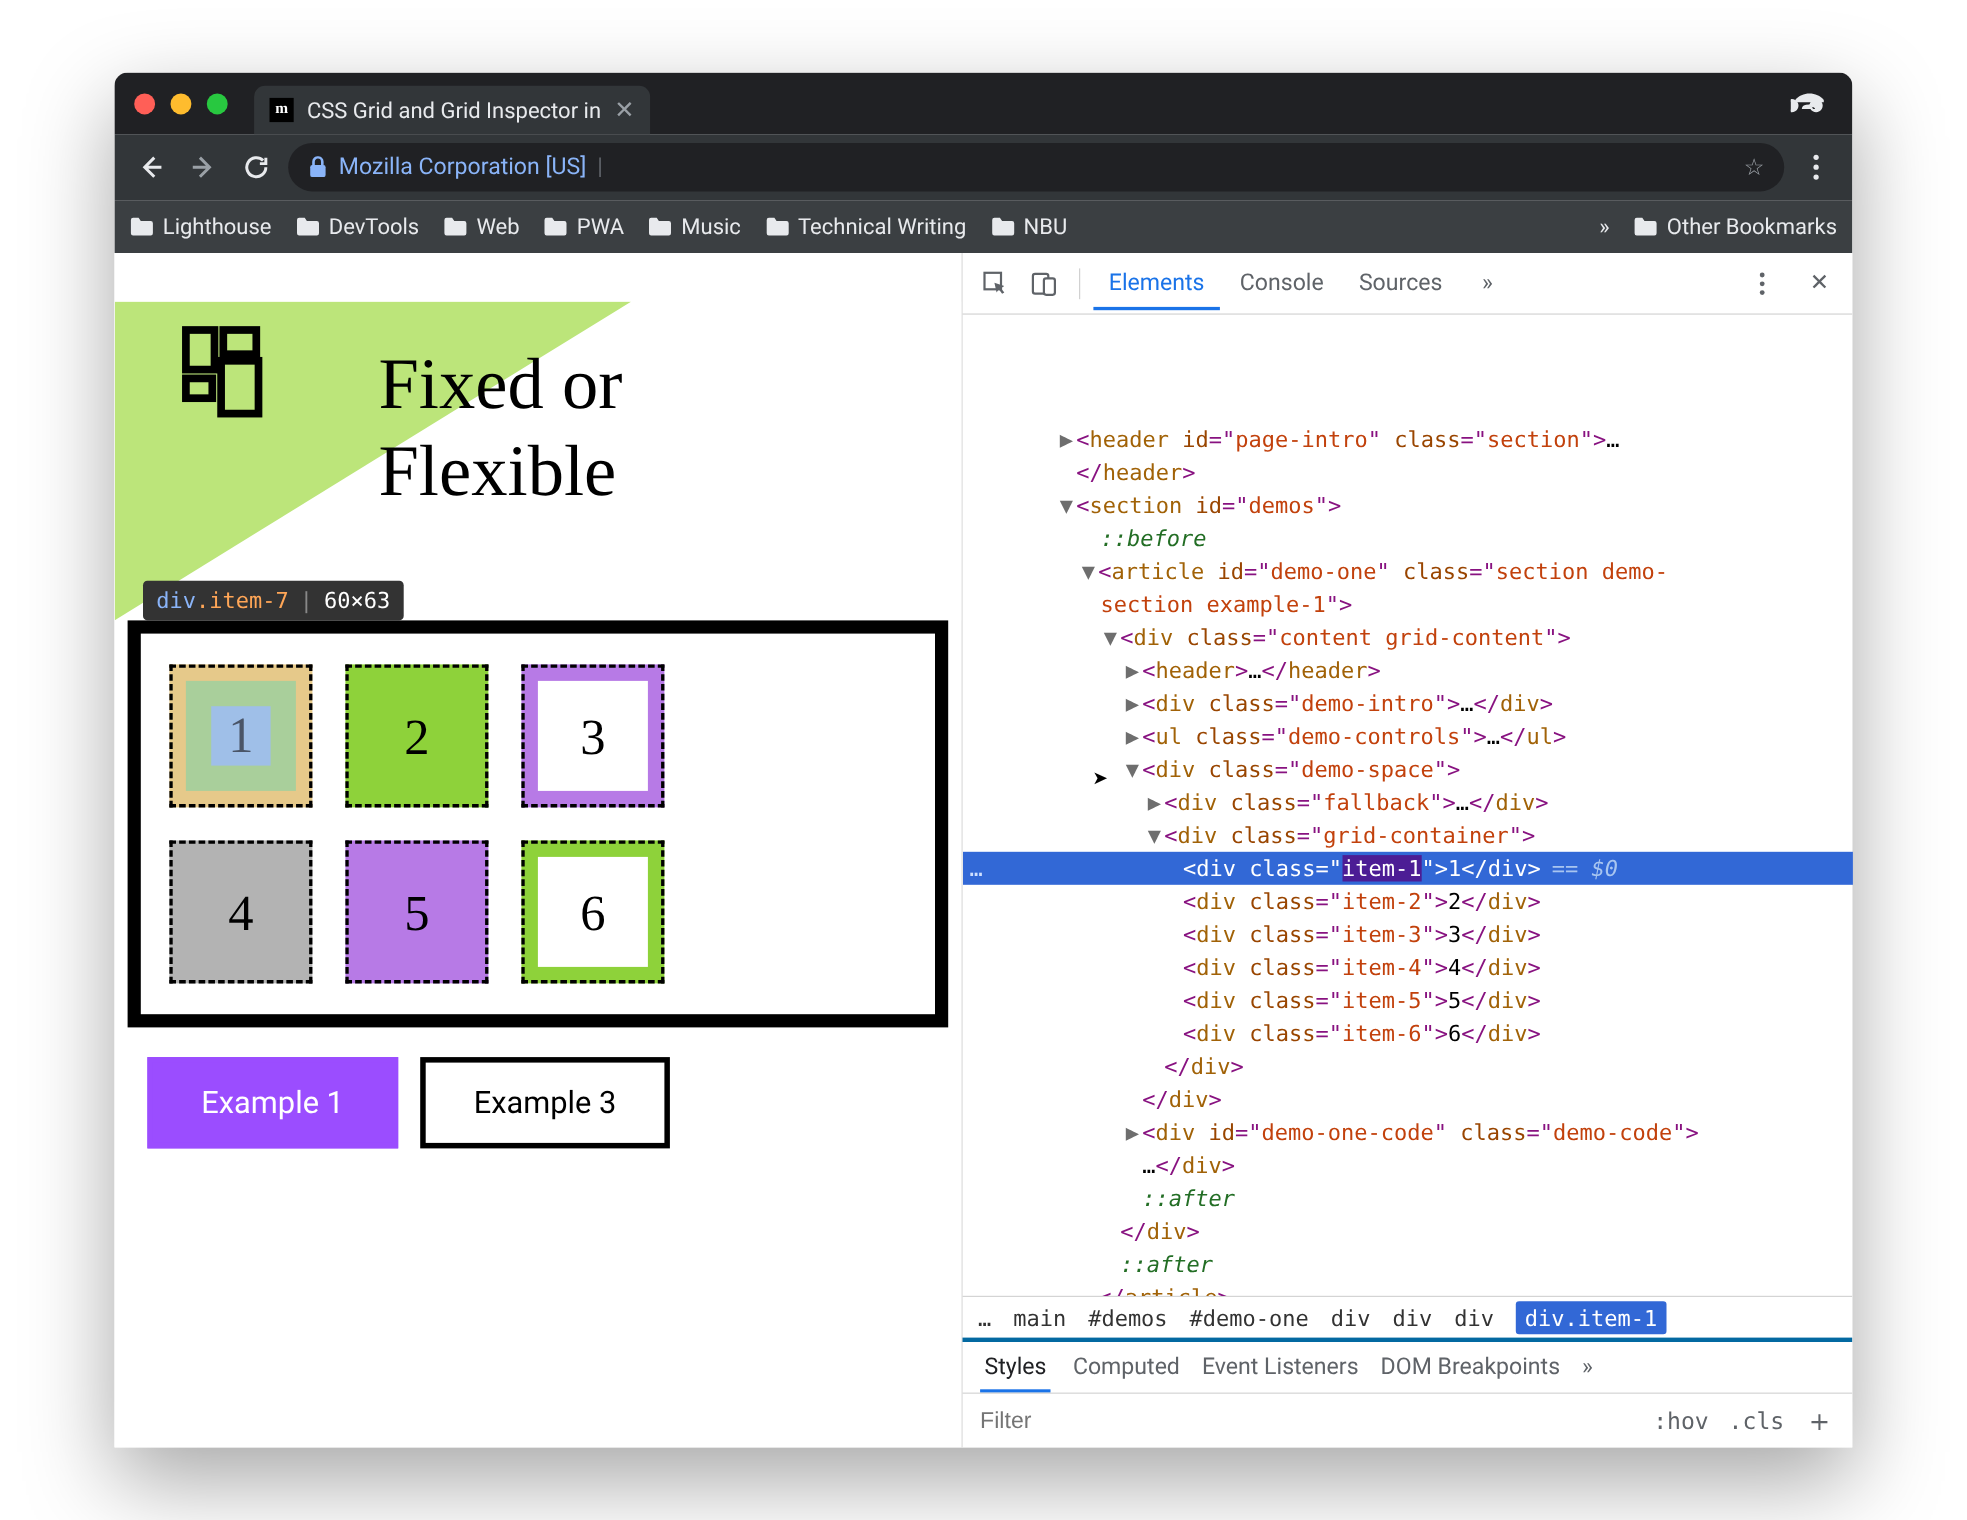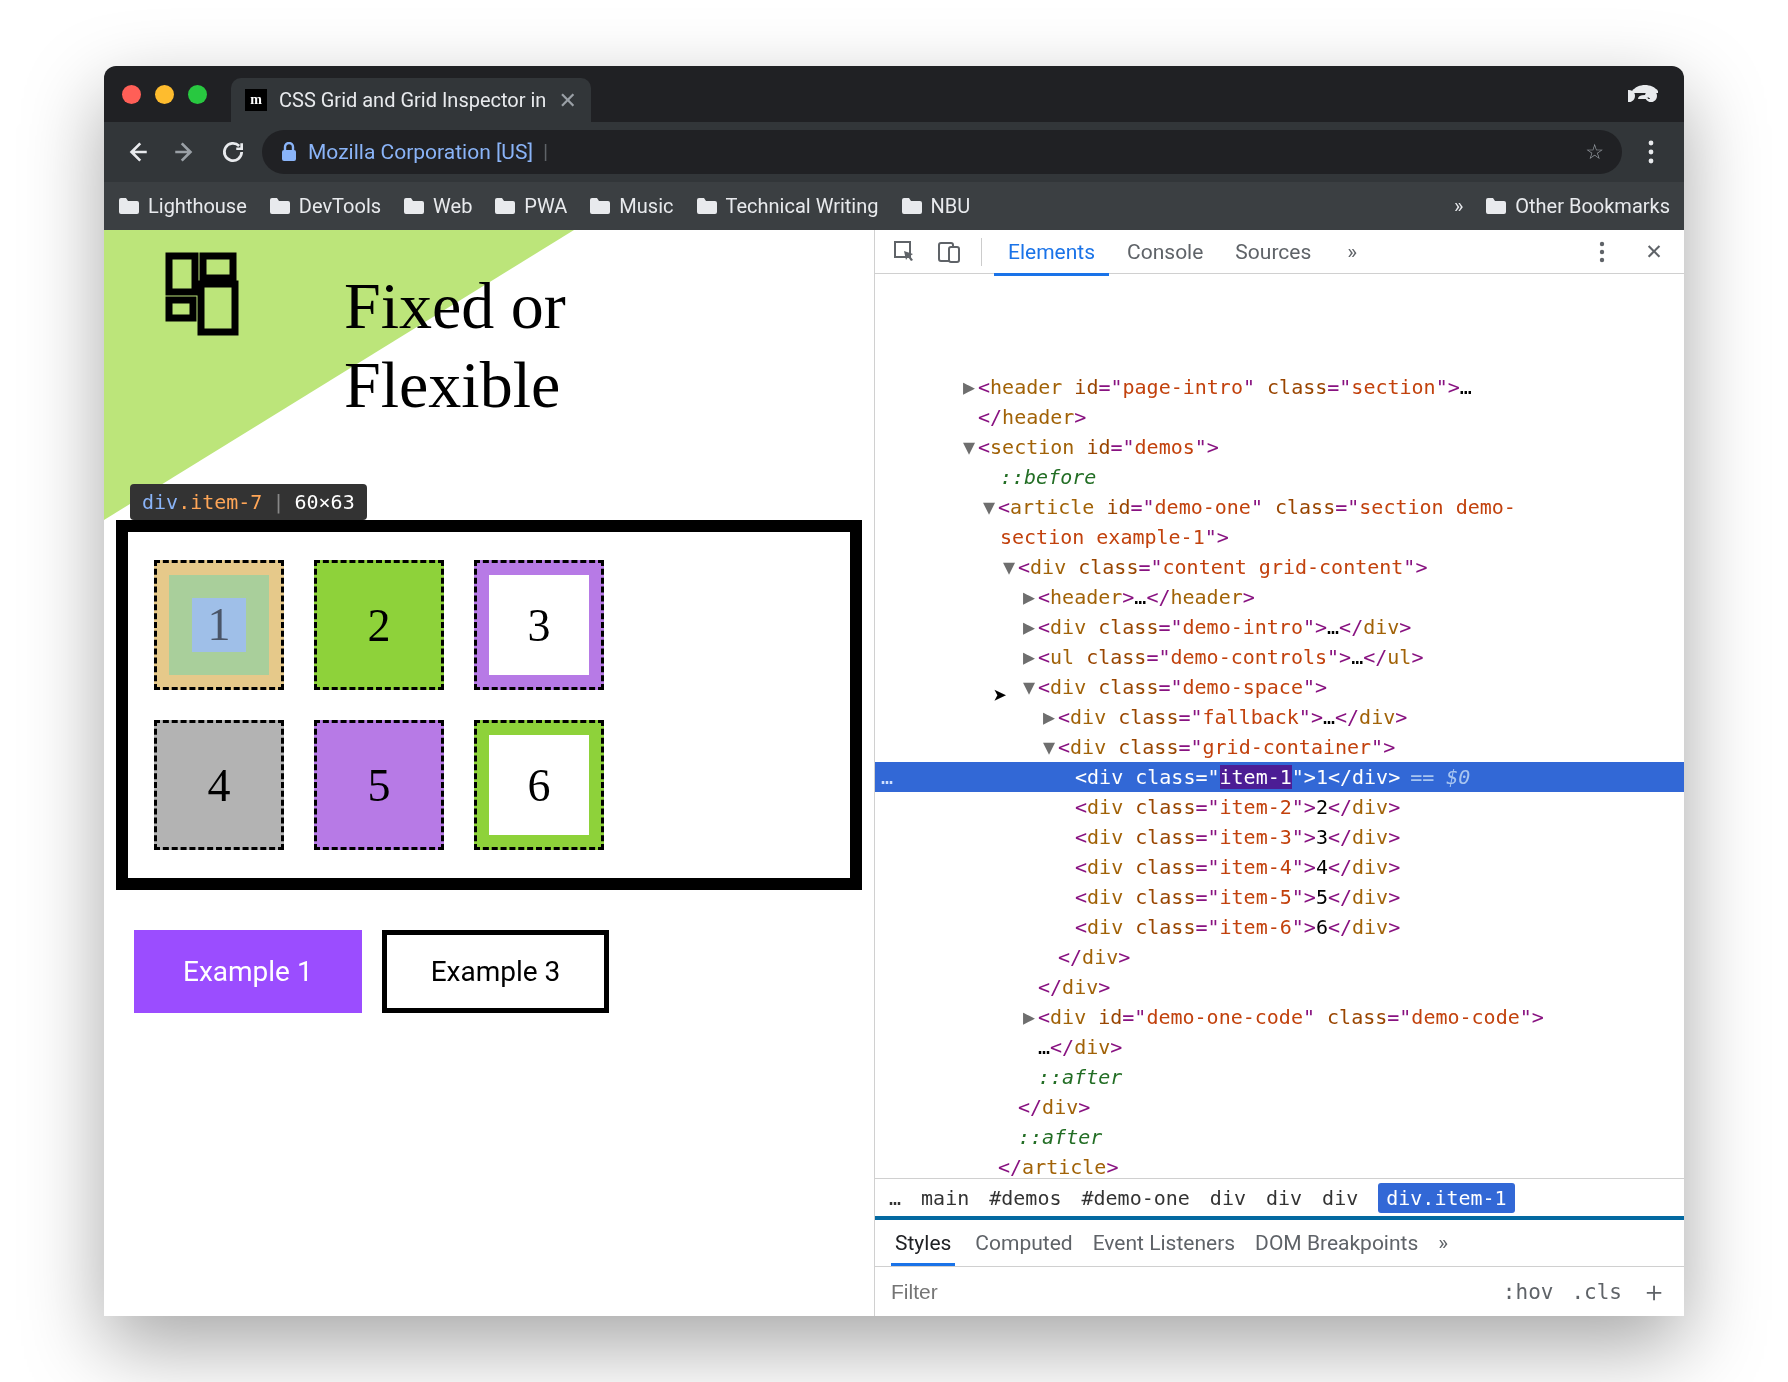--- a/index.html
+++ b/index.html
@@ -103,20 +103,21 @@
     position:relative;
     overflow:hidden;
   }
   .devtools{flex:1;display:flex;flex-direction:column;border-left:1px solid #d0d0d0;background:#fff;}
   
   .hero{
     position:relative;
     height:290px;
     overflow:hidden;
     background:#fff;
+    margin-top:44px;
   }
   .hero .tri{
     position:absolute;left:0;top:0;width:470px;height:290px;
     background:#bce57a;
     clip-path: polygon(0 0, 100% 0, 0 100%);
   }
   .hero-logo{
     position:absolute;left:55px;top:20px;
   }
   .hero-title{
@@ -167,33 +168,33 @@
     font-size:20px;
     padding:6px 12px;
     border-radius:4px;
     display:flex;align-items:center;gap:10px;
   }
   .tooltip .tag{color:#8ab4f8;}
   .tooltip .cls{color:#ffa657;}
   .tooltip .divd{color:#888;}
   .examples{
     display:flex;flex-wrap:wrap;gap:20px;
-    padding:40px 30px;
+    padding:27px 30px;
     text-align:center;
   }
   .exbtn{
     border:5px solid #000;
     padding:20px 44px;
     font-size:28px;
     background:#fff;
   }
   .exbtn.active{background:#9b4dff;color:#fff;border-color:#9b4dff;}
   
   .dt-tabs{
-    height:44px;display:flex;align-items:center;border-bottom:1px solid #d0d0d0;
+    height:56px;display:flex;align-items:center;border-bottom:1px solid #d0d0d0;
     padding:0 10px;gap:4px;font-size:21px;color:#5f6368;
   }
   .dt-iconbtn{width:40px;height:40px;display:flex;align-items:center;justify-content:center;color:#5f6368;}
   .dt-vsep{width:1px;height:28px;background:#ccc;margin:0 8px;}
   .dt-tab{padding:12px 14px;}
   .dt-tab.active{color:#1a73e8;border-bottom:3px solid #1a73e8;padding-bottom:9px;}
   .dt-tabs .more{margin-left:4px;}
   .dt-tabs .right{margin-left:auto;display:flex;align-items:center;gap:12px;}
   .dt-dom{
     flex:1;overflow:auto;

